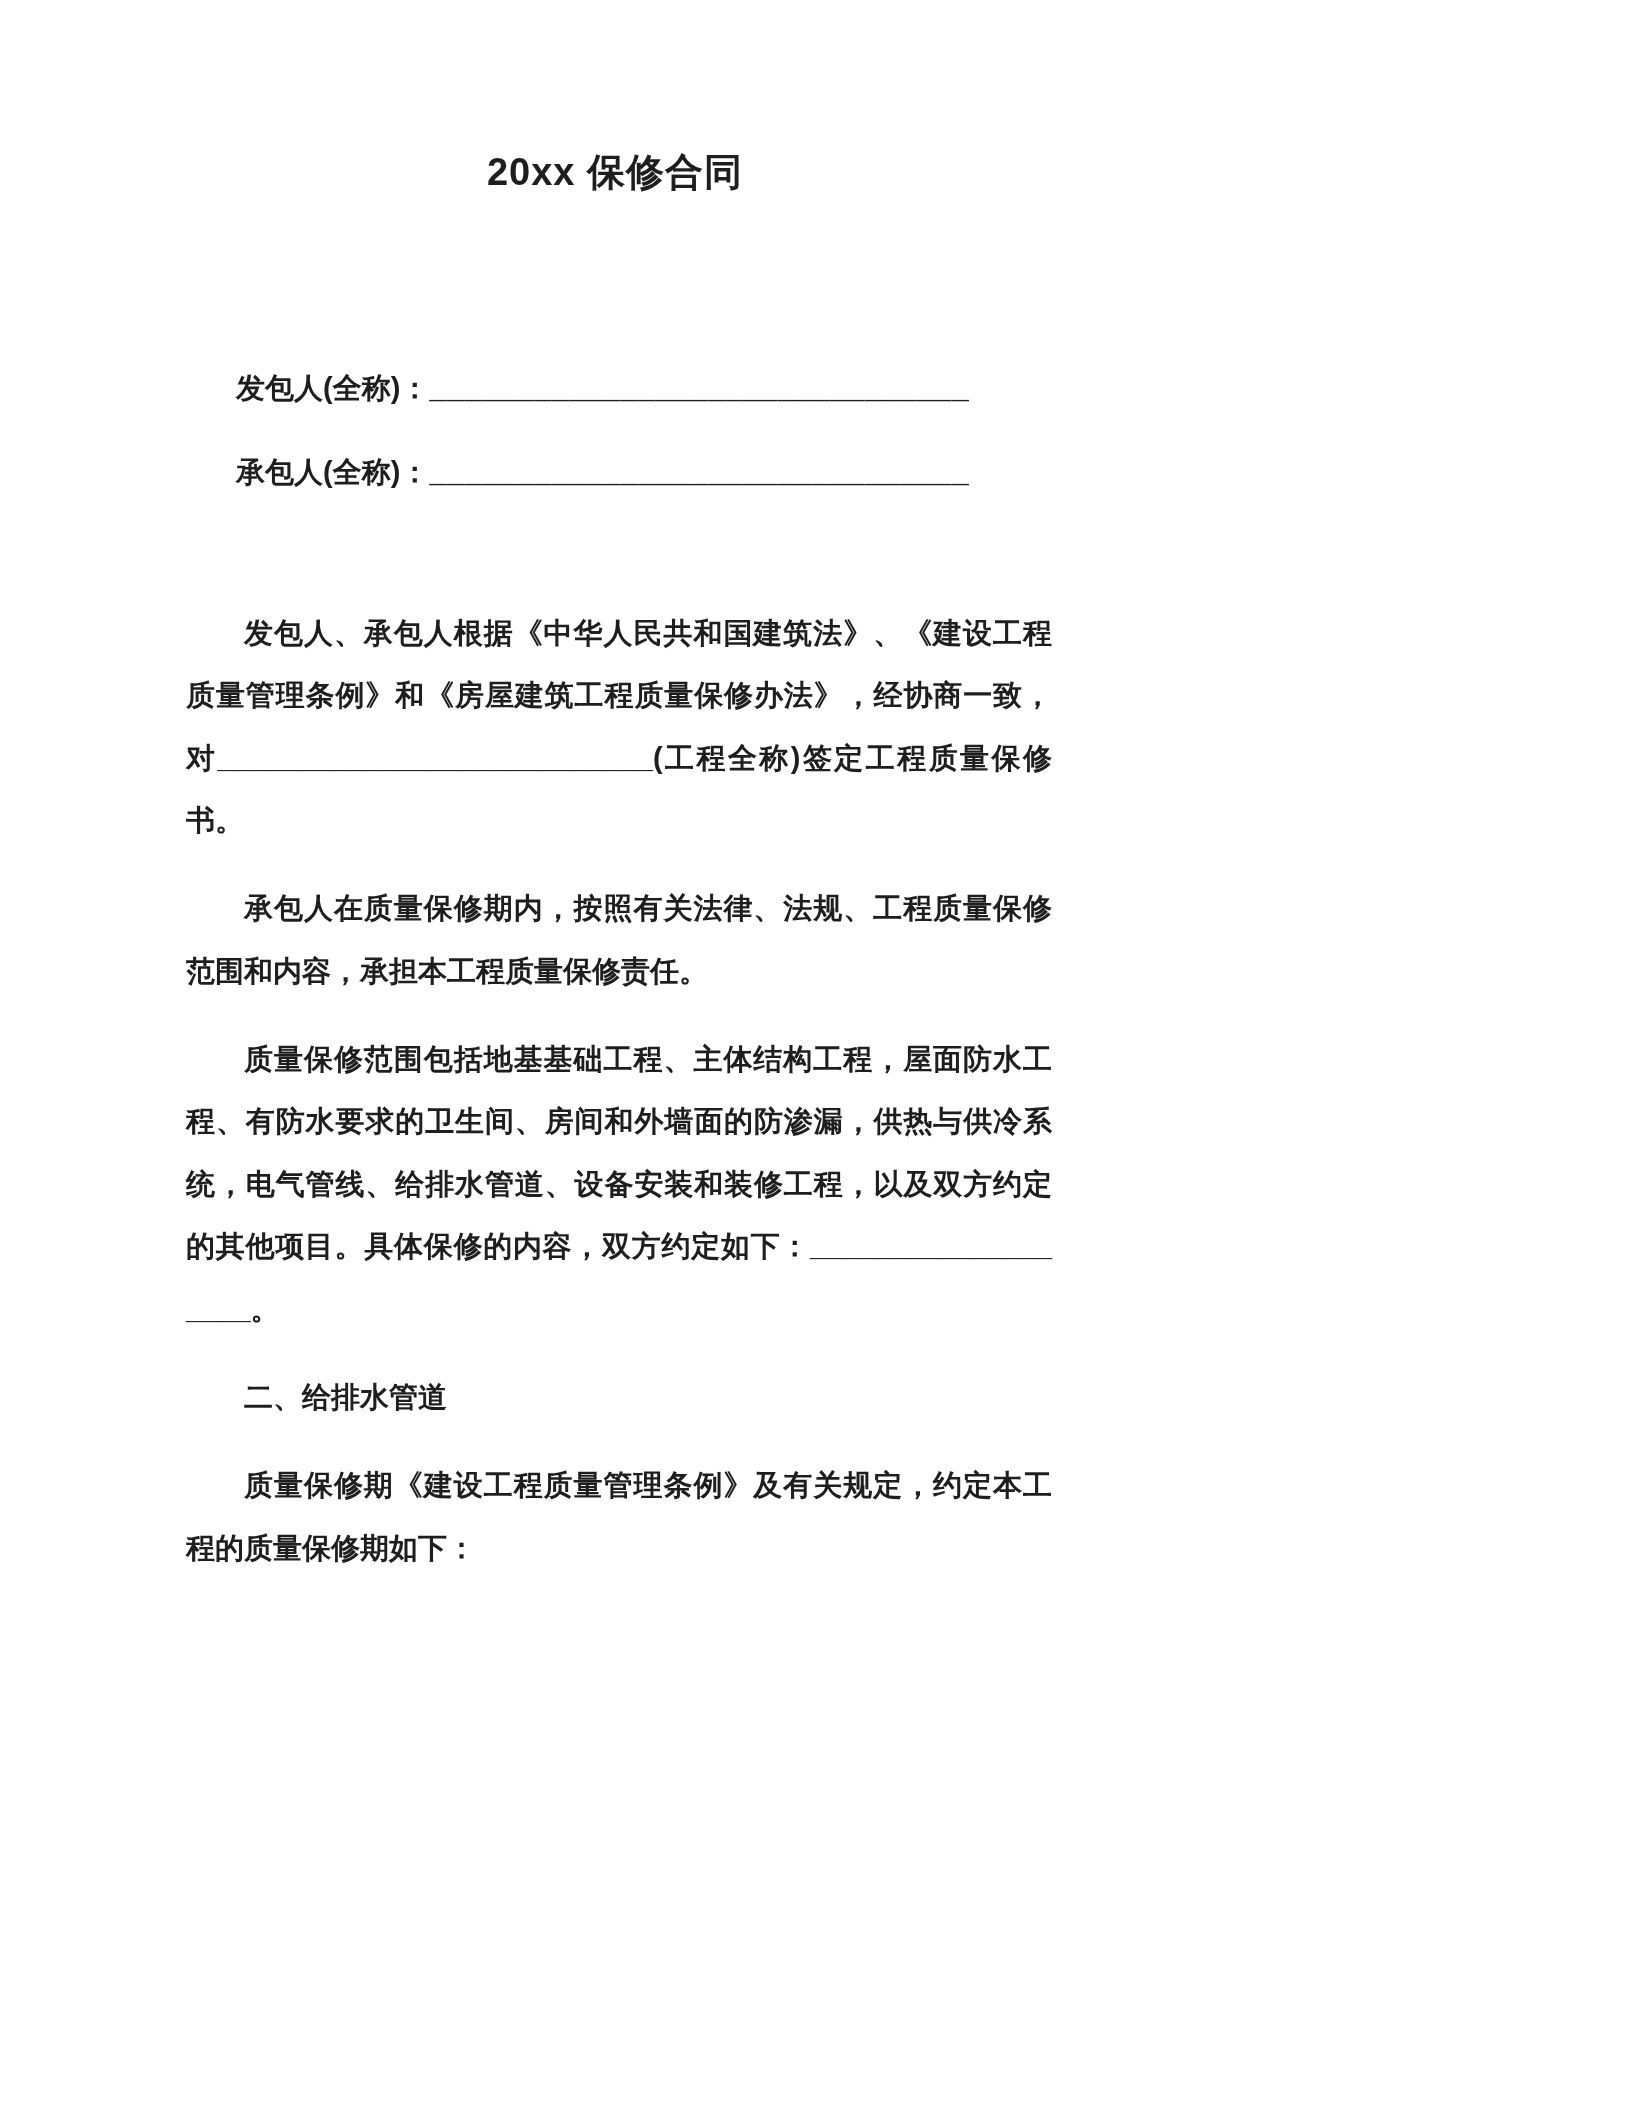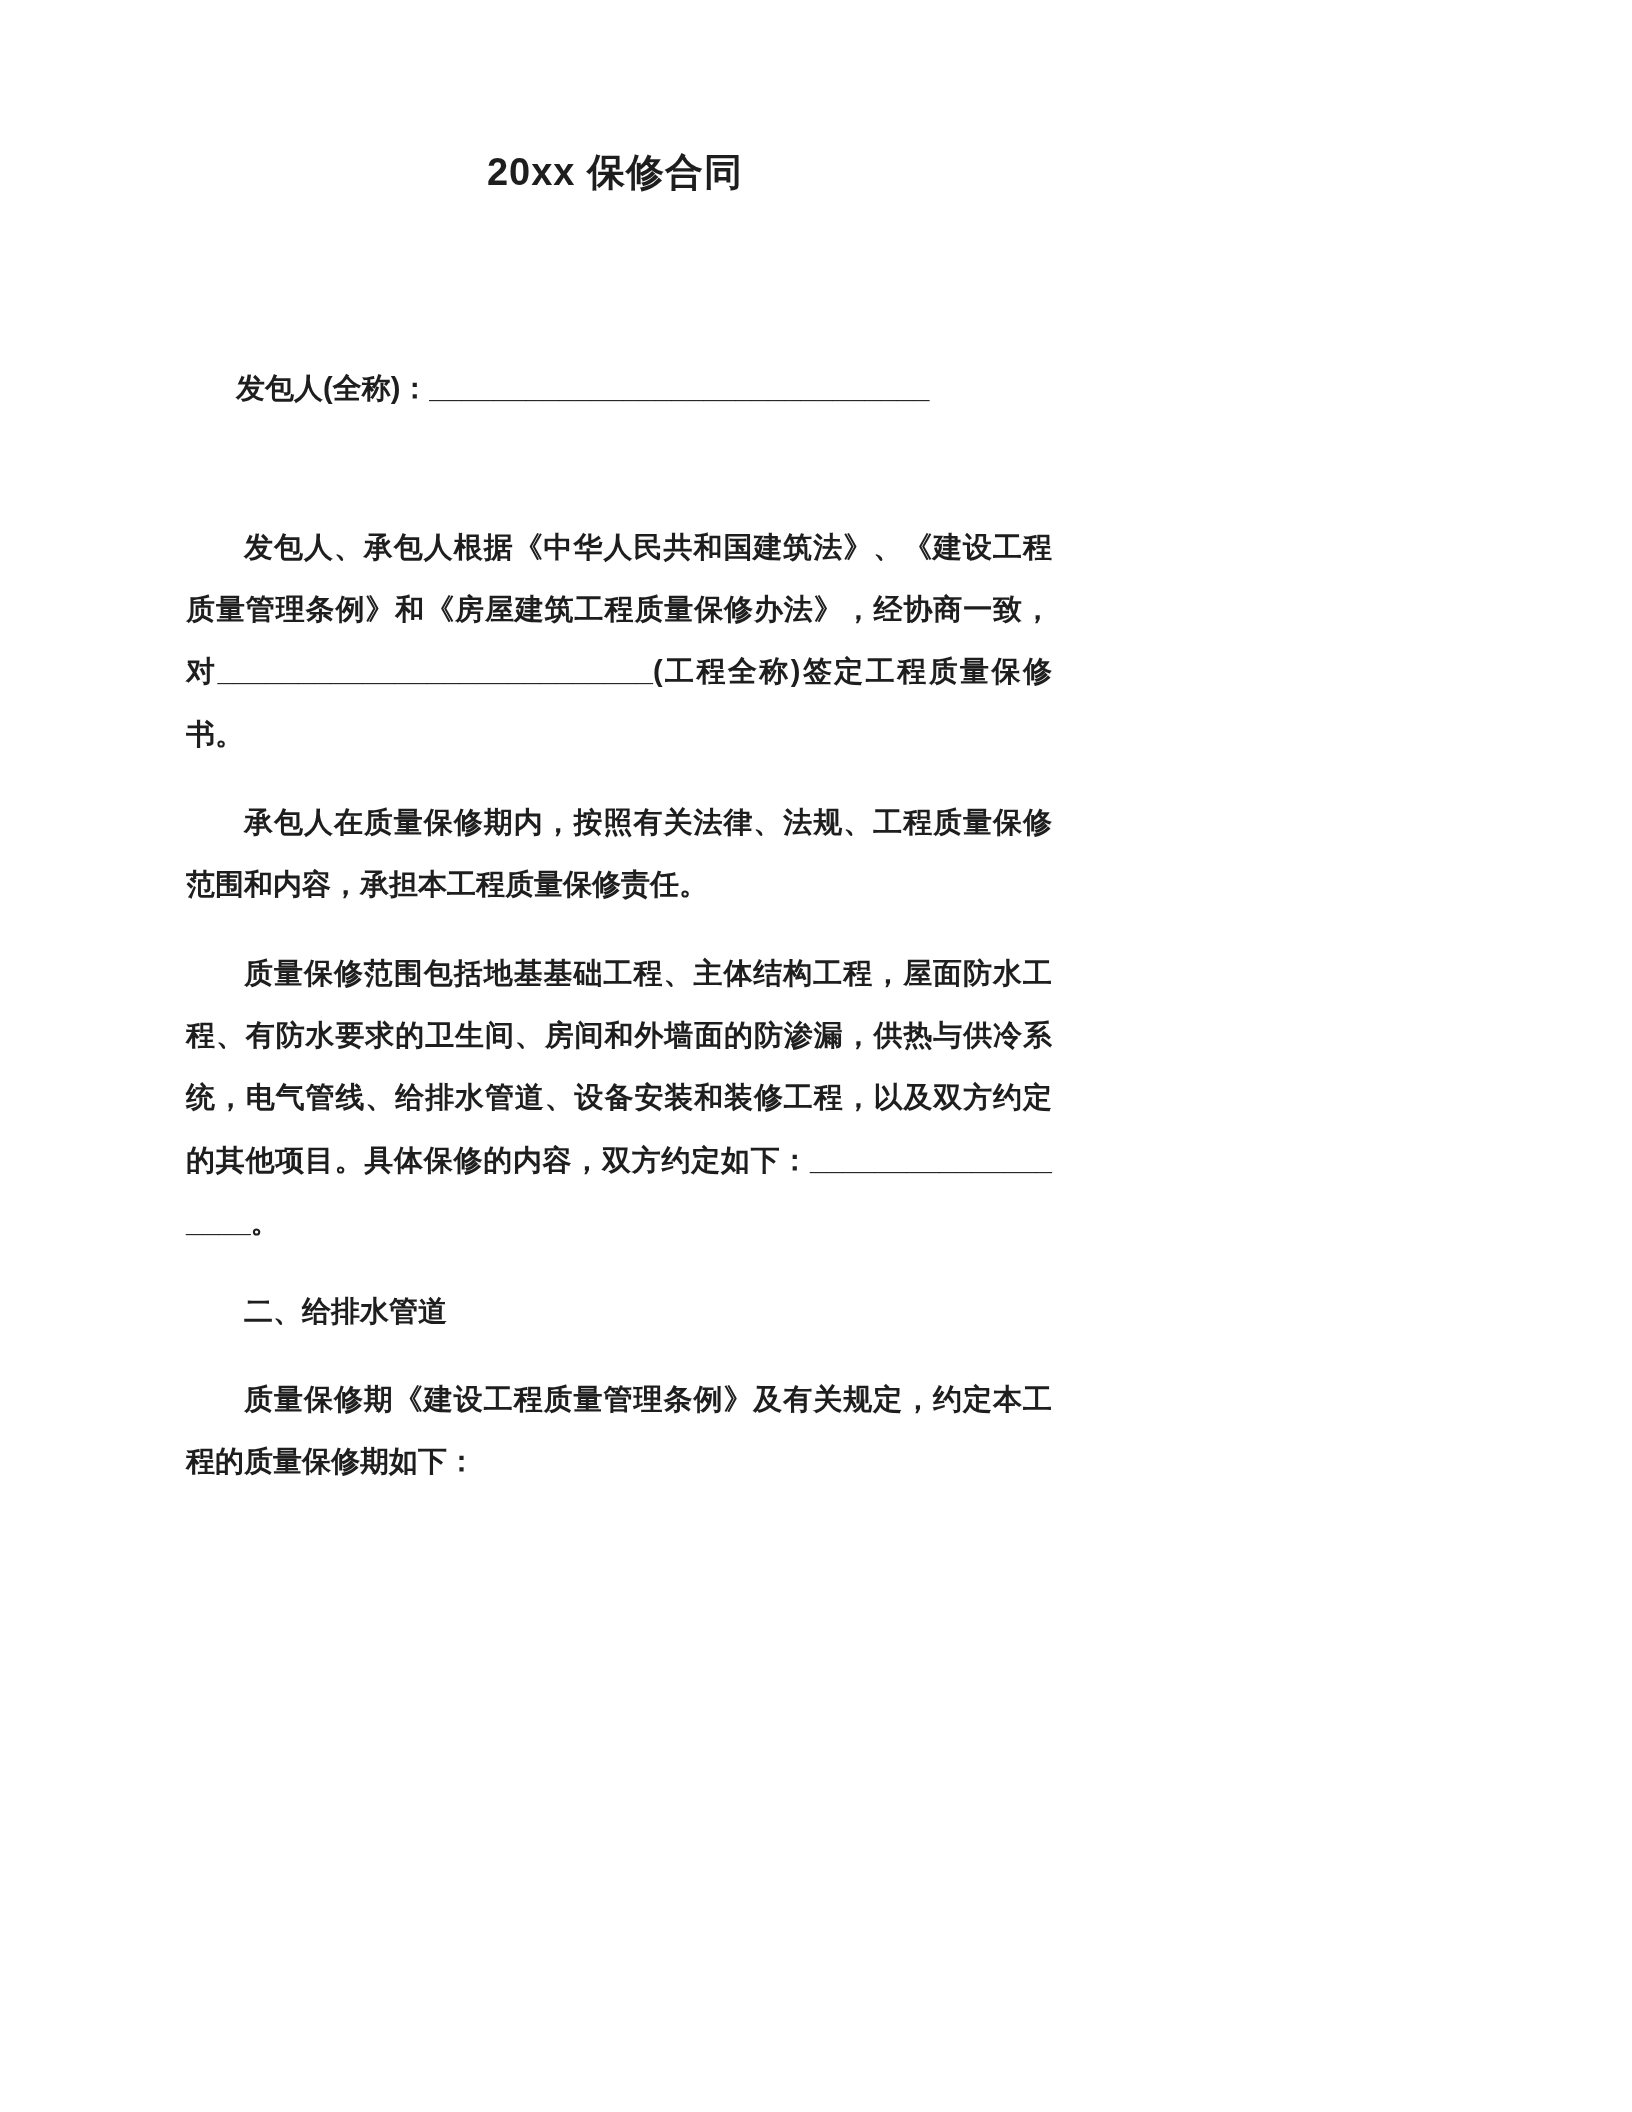--- a/index.html
+++ b/index.html
@@ -30,20 +30,21 @@
   }
   .party-block {
     margin-top: 160px;
   }
   .party-line {
     margin: 0 0 18px 58px;
     white-space: nowrap;
   }
   .party-line .blank {
     letter-spacing: 0;
+    font-family: Liberation Mono, monospace;
   }
   .body-block {
     margin-top: 96px;
     margin-left: 8px;
   }
   p.para {
     margin: 0 0 26px 0;
     text-indent: 2em;
     text-align: justify;
     word-break: break-all;
@@ -58,20 +59,23 @@
 <body>
 
 <div class="page">
 
   <h1 class="doc-title">20xx 保修合同</h1>
 
   <div class="party-block">
     <div class="party-line">
       <span>发包人(全称)：</span><span class="blank">_______________________________</span>
     </div>
+    <div class="party-line">
+      <span>承包人(全称)：</span><span class="blank">_______________________________</span>
+    </div>
   </div>
 
   <div class="body-block">
 
     <p class="para">发包人、承包人根据《中华人民共和国建筑法》、《建设工程质量管理条例》和《房屋建筑工程质量保修办法》，经协商一致，对___________________________(工程全称)签定工程质量保修书。</p>
 
 
     <p class="para">承包人在质量保修期内，按照有关法律、法规、工程质量保修范围和内容，承担本工程质量保修责任。</p>
 
     <p class="para">质量保修范围包括地基基础工程、主体结构工程，屋面防水工程、有防水要求的卫生间、房间和外墙面的防渗漏，供热与供冷系统，电气管线、给排水管道、设备安装和装修工程，以及双方约定的其他项目。具体保修的内容，双方约定如下：___________________。</p>

